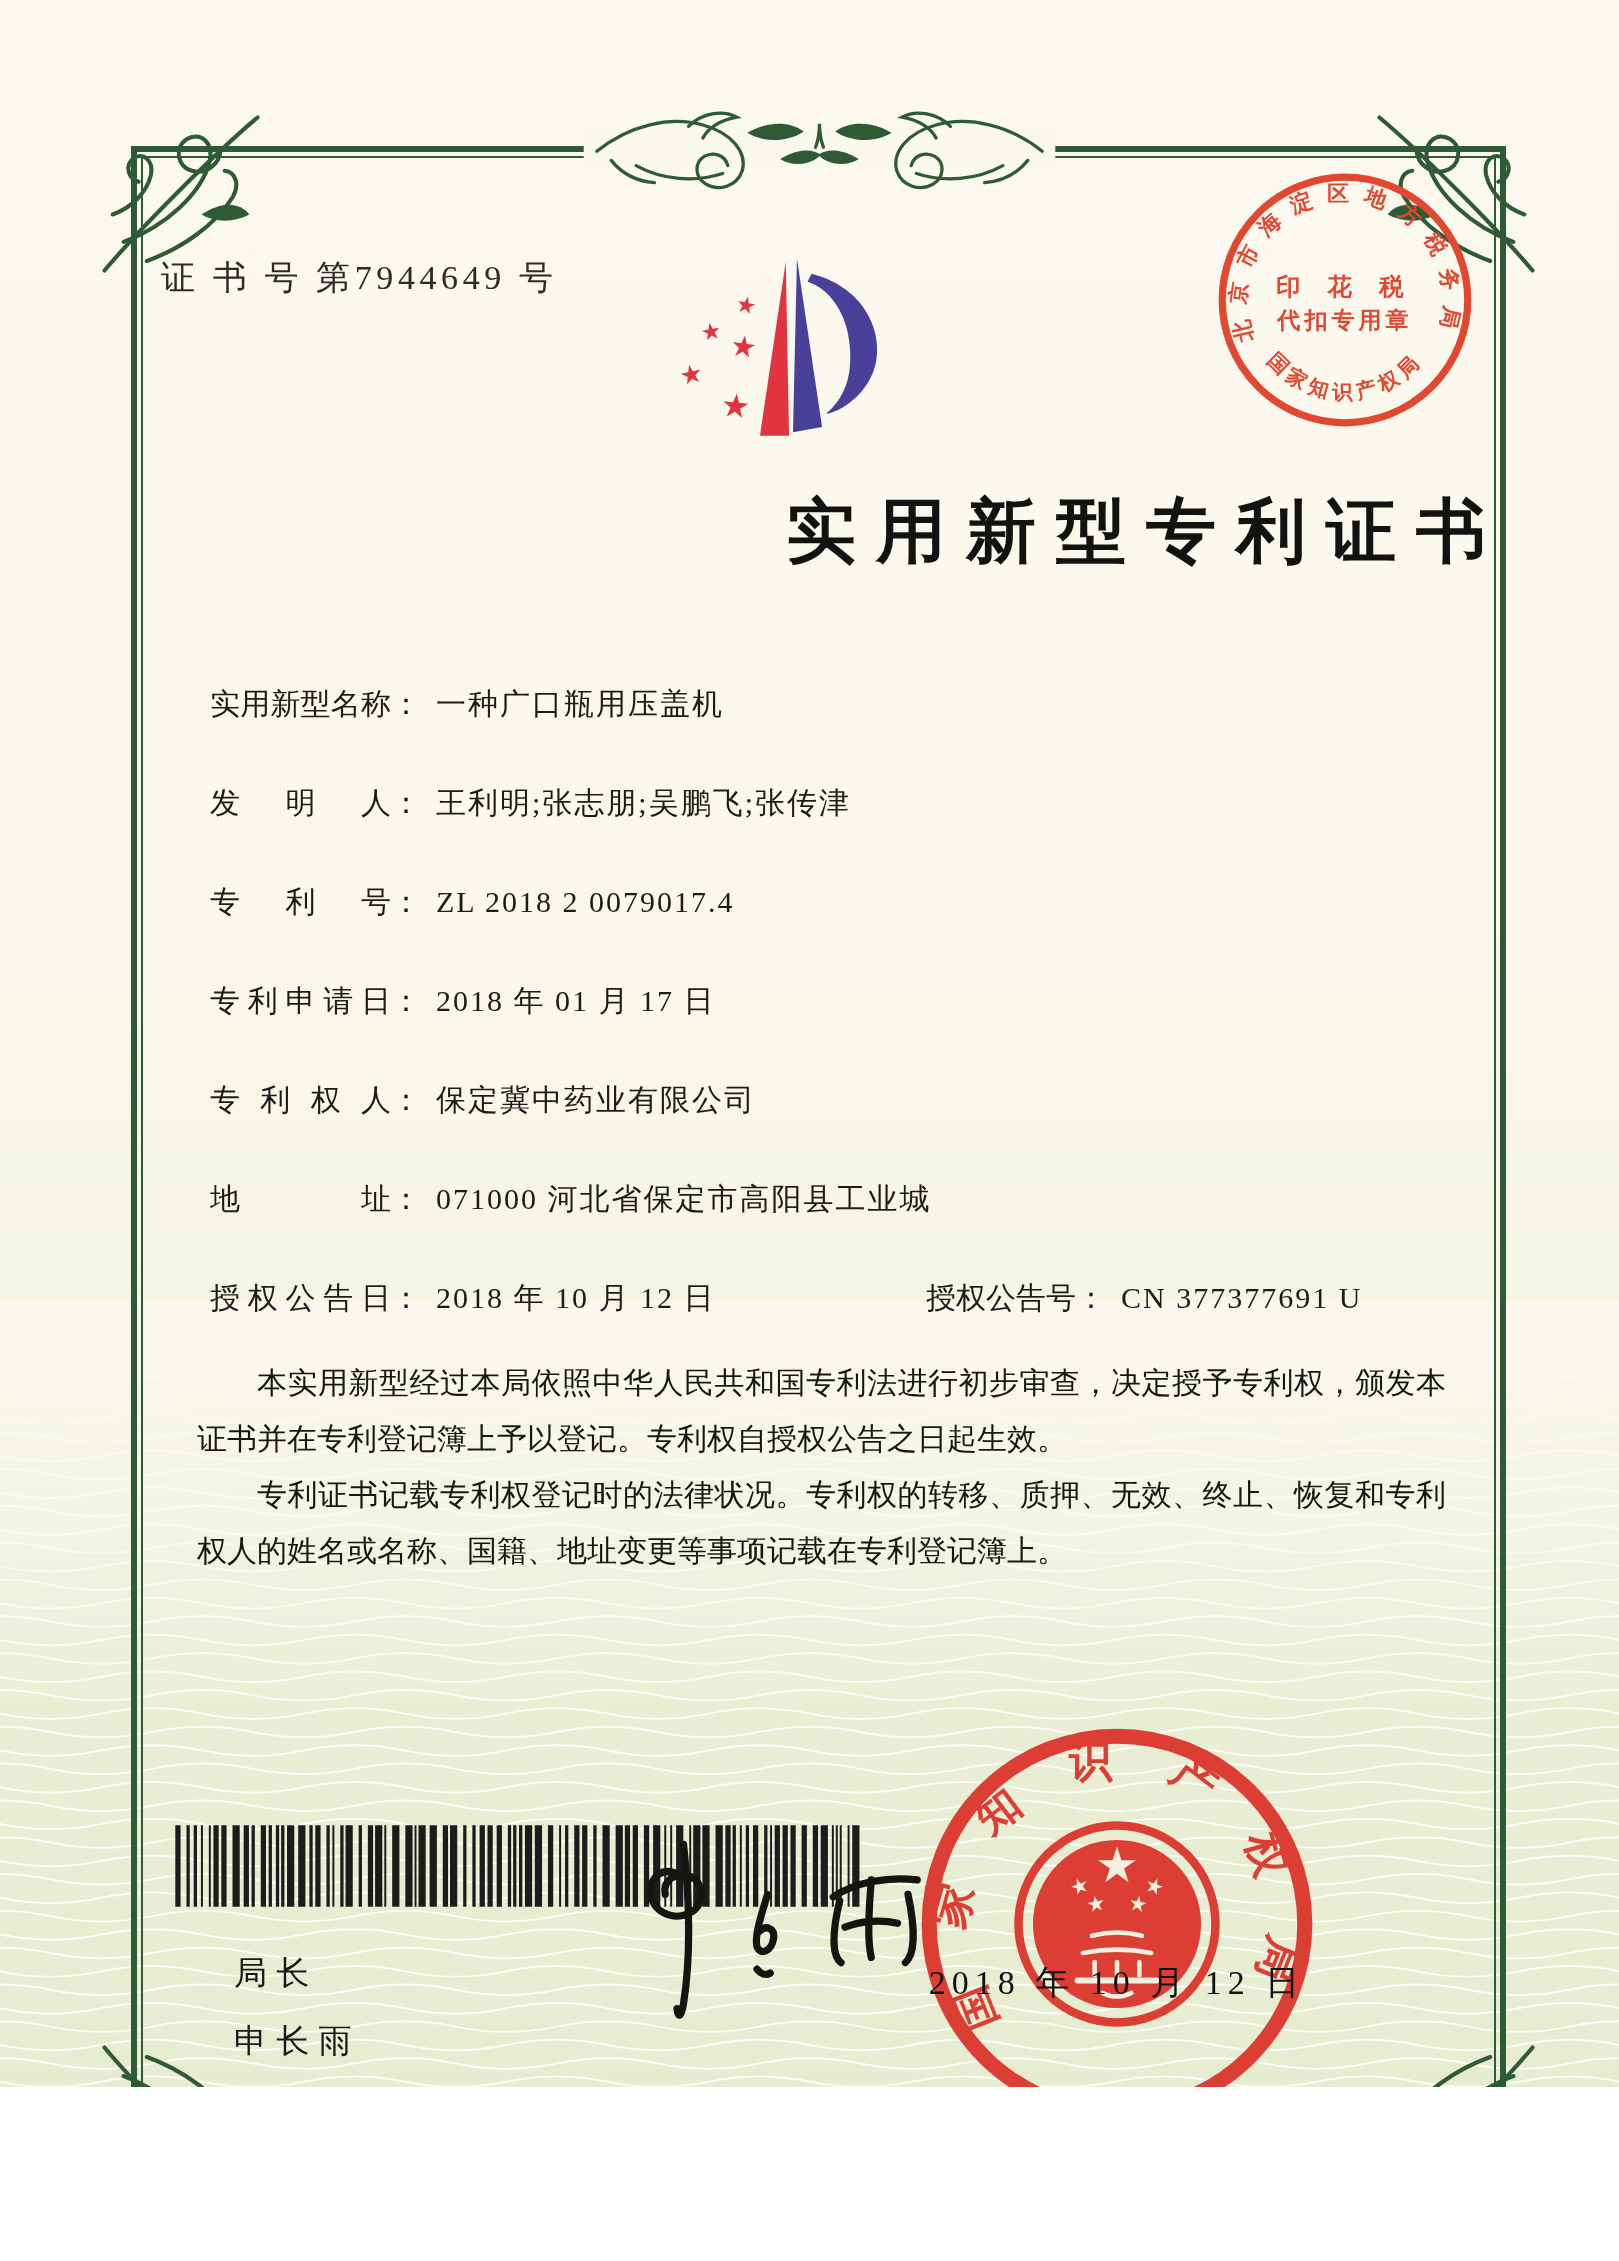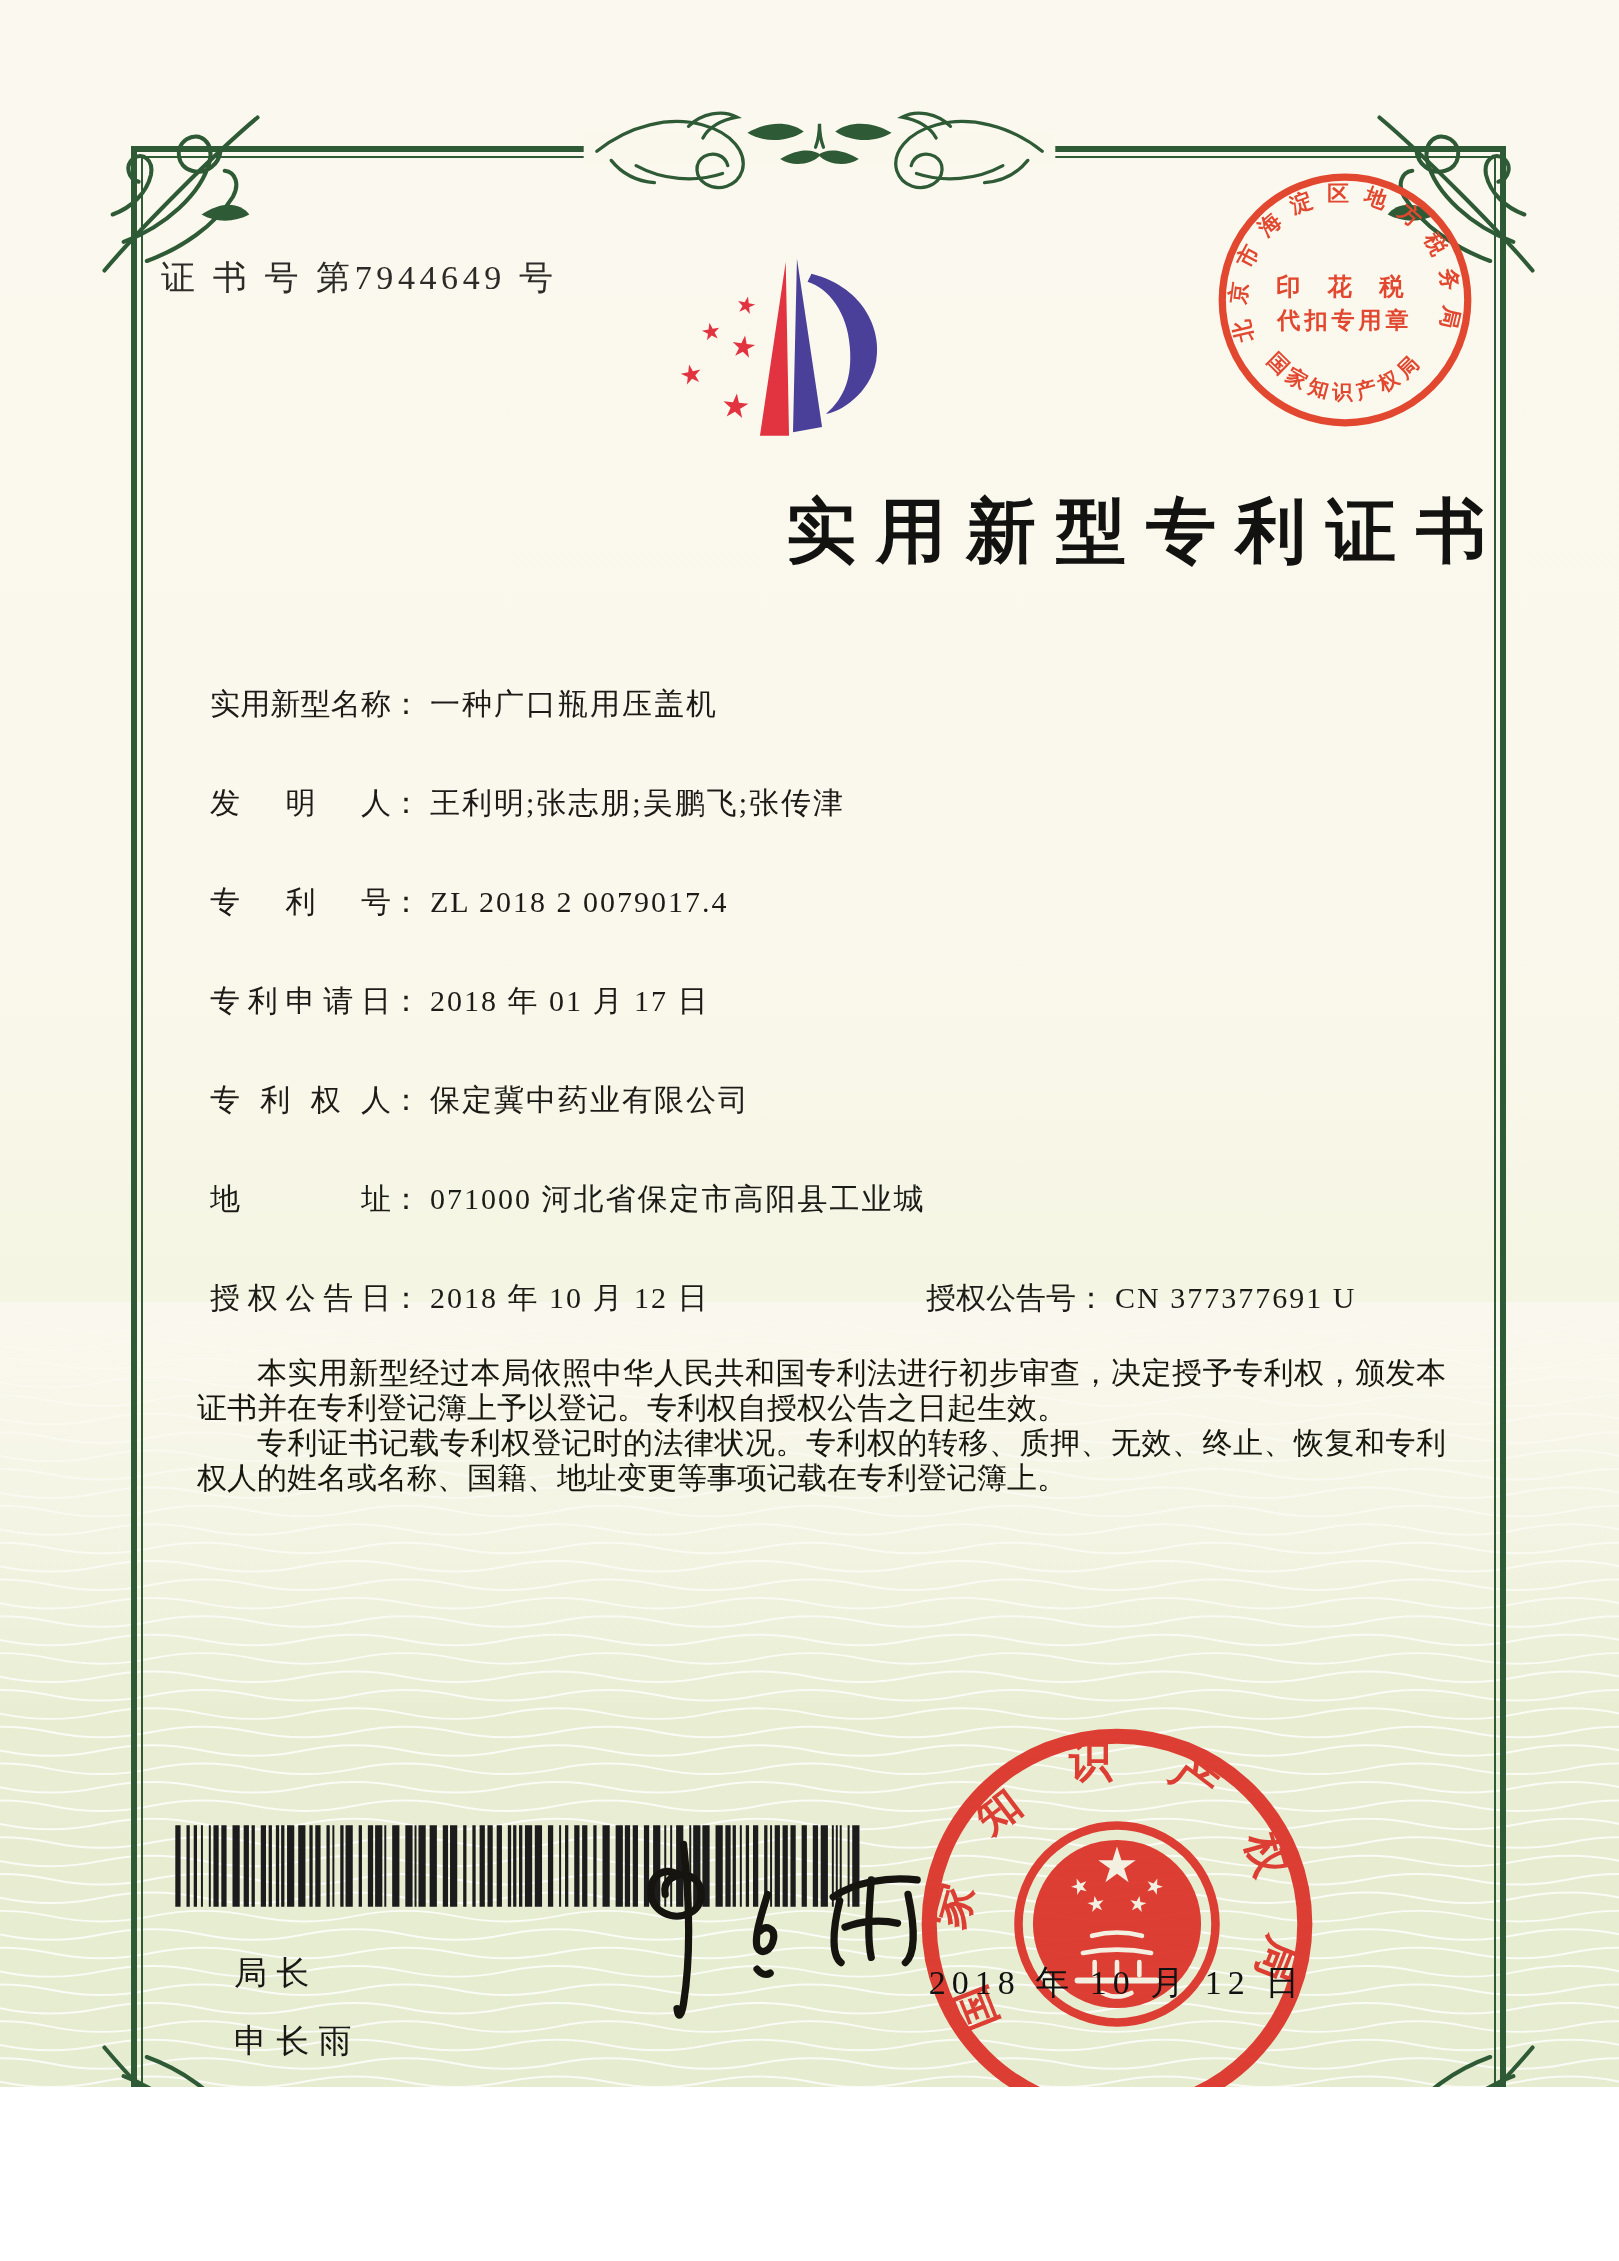--- a/index.html
+++ b/index.html
@@ -22,25 +22,25 @@
     border:2px solid var(--frame-green);}
   .ornament{position:absolute;color:var(--frame-green);}
   
   .cert-no{position:absolute;left:161px;top:255px;font-size:34px;letter-spacing:4.6px;color:#2c2b28;}
   .title{position:absolute;left:131px;top:485px;width:1375px;text-align:right;
     font-size:70px;font-weight:700;letter-spacing:20px;color:#121210;}
   #fields{position:absolute;left:210px;top:684px;width:1249px;}
   .field-row{height:41px;margin-bottom:58px;font-size:30px;color:var(--ink);white-space:nowrap;}
   .field-label{display:inline-flex;justify-content:space-between;width:181px;vertical-align:top;}
   .field-colon{display:inline-block;width:39px;}
-  .field-value{letter-spacing:2px;}
+  .field-value{letter-spacing:2px;margin-left:6px;}
   #grant-row{position:absolute;left:210px;top:1278px;width:1249px;font-size:30px;color:var(--ink);white-space:nowrap;}
   #grant-no{position:absolute;left:716px;top:0;}
   #paragraphs{position:absolute;left:197px;top:1355px;width:1249px;
-    font-size:30px;line-height:35px;color:#17160f;text-align:justify;}
+    font-size:30px;line-height:56px;color:#17160f;text-align:justify;}
   #paragraphs p{margin:0;text-indent:60px;}
   #barcode{position:absolute;left:174px;top:1825px;width:694px;height:82px;}
   .officer{position:absolute;left:234px;font-size:33px;letter-spacing:9.2px;color:#191815;}
   #officer-title{top:1951px;}
   #officer-name{top:2019px;}
   #signature{position:absolute;left:585px;top:1834px;width:394px;height:210px;}
   #seal{position:absolute;left:920px;top:1727px;width:394px;height:394px;opacity:.95;}
   #seal-date{position:absolute;left:920px;top:1960px;width:394px;text-align:center;
     font-size:34px;letter-spacing:6px;color:#111;font-weight:500;}
   #footer{position:absolute;left:539px;top:2121px;width:342px;text-align:center;

